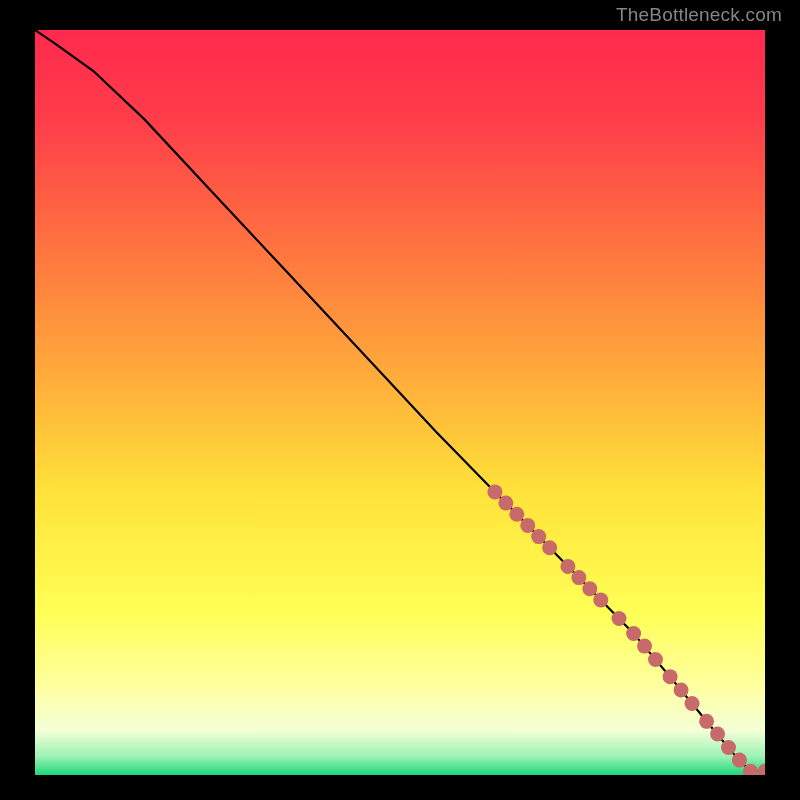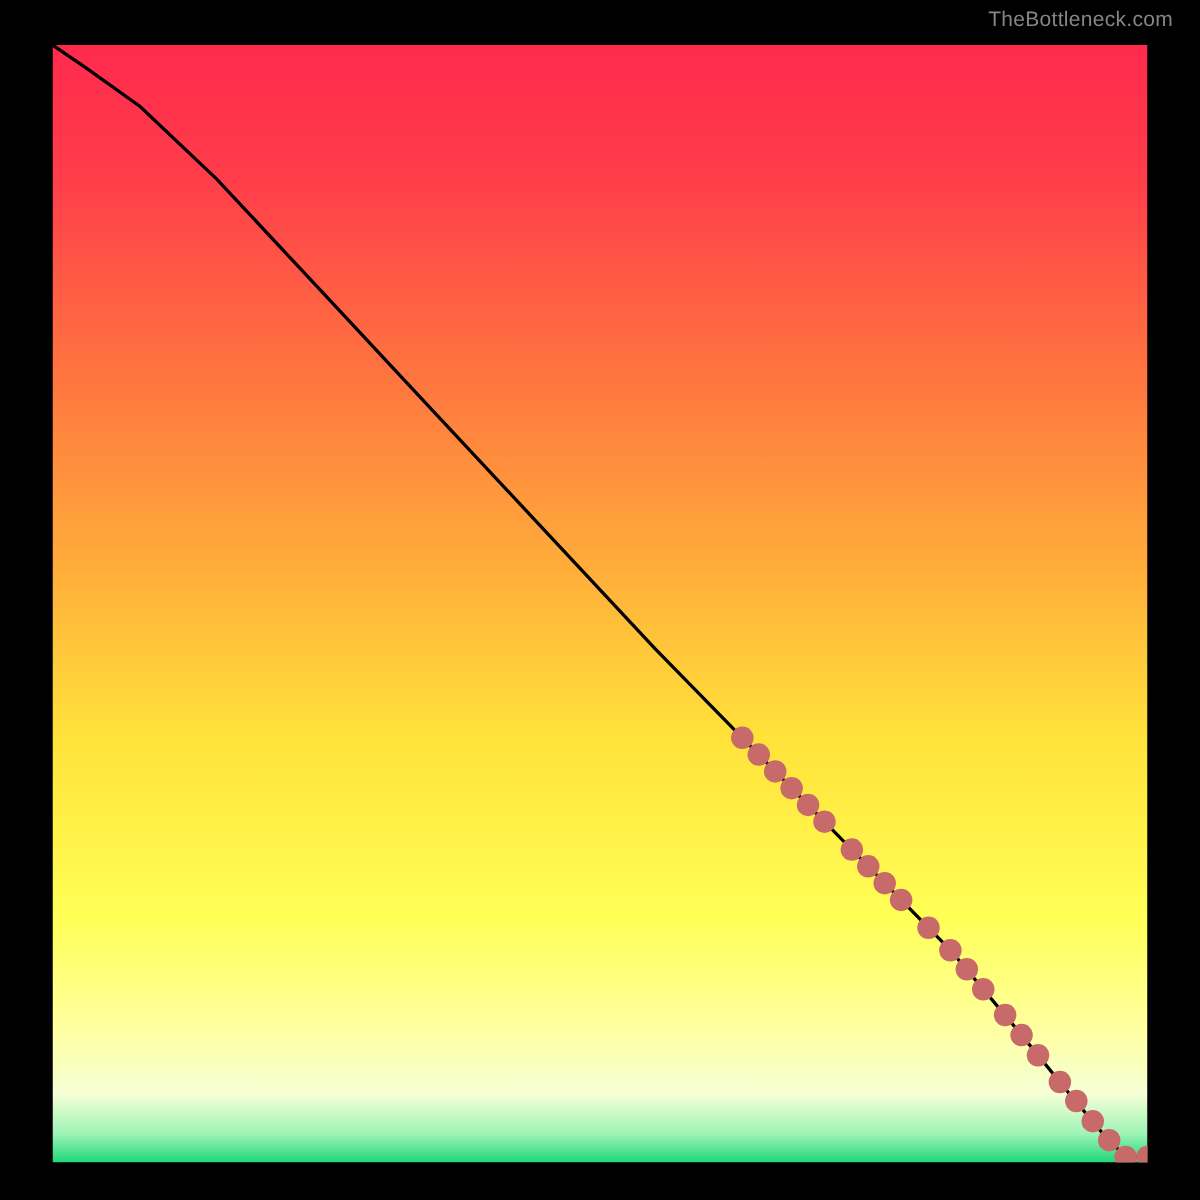--- a/index.html
+++ b/index.html
@@ -8,21 +8,21 @@
     position: relative;
     width: 800px;
     height: 800px;
     background: #000;
   }
   .attribution {
     position: absolute;
     top: 4px;
     right: 18px;
     font-family: Arial, Helvetica, sans-serif;
-    font-size: 14px;
+    font-size: 19px;
     color: #858585;
     letter-spacing: 0.2px;
   }
   .plot {
     position: absolute;
     left: 35px;
     top: 30px;
     width: 730px;
     height: 745px;
   }

